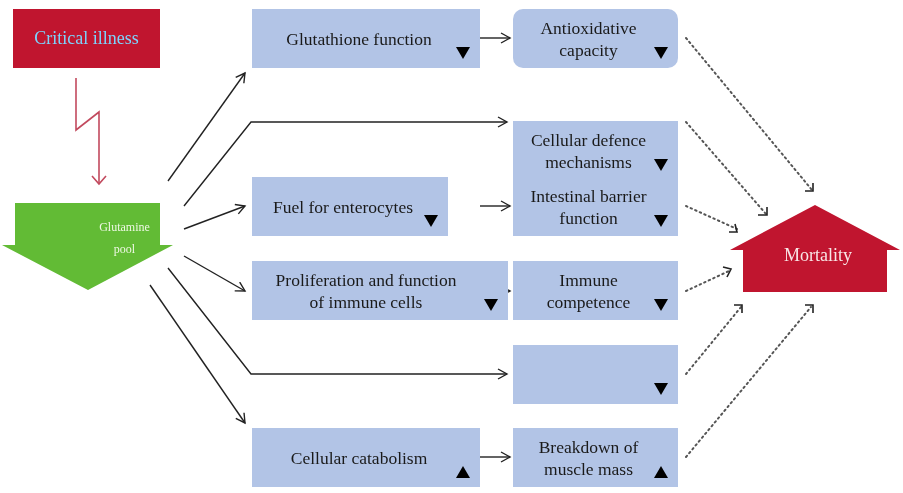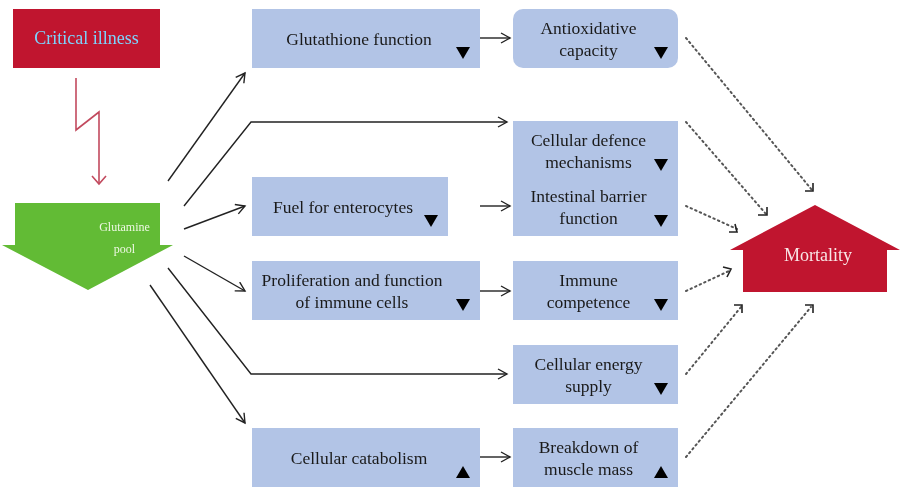--- a/index.html
+++ b/index.html
@@ -87,21 +87,21 @@
 <div class="shape-label mort-label">Mortality</div>
 
 <div class="box" style="left:252px;top:9px;width:228px;height:59px;">
   <span class="lbl">Glutathione function</span>
   <span class="tri down"></span>
 </div>
 <div class="box" style="left:252px;top:177px;width:196px;height:59px;">
   <span class="lbl">Fuel for enterocytes</span>
   <span class="tri down"></span>
 </div>
-<div class="box" style="left:252px;top:261px;width:228px;height:59px;padding-left:2px;padding-right:8px;text-align:right;">
+<div class="box" style="left:252px;top:261px;width:256px;height:59px;padding-left:2px;padding-right:8px;text-align:right;">
   <span class="lbl" style="text-align:center;margin-right:22px;">Proliferation and function
 of immune cells</span>
   <span class="tri down"></span>
 </div>
 <div class="box" style="left:252px;top:428px;width:228px;height:59px;">
   <span class="lbl">Cellular catabolism</span>
   <span class="tri up"></span>
 </div>
 
 <div class="box" style="left:513px;top:9px;width:165px;height:59px;border-radius:10px;">
@@ -118,21 +118,19 @@
   <span class="lbl">Intestinal barrier
 function</span>
   <span class="tri down"></span>
 </div>
 <div class="box" style="left:513px;top:261px;width:165px;height:59px;">
   <span class="lbl">Immune
 competence</span>
   <span class="tri down"></span>
 </div>
 <div class="box" style="left:513px;top:345px;width:165px;height:59px;">
-  <span class="lbl">Cellular energy
-supply</span>
   <span class="tri down"></span>
 </div>
 <div class="box" style="left:513px;top:428px;width:165px;height:59px;">
   <span class="lbl">Breakdown of
 muscle mass</span>
   <span class="tri up"></span>
 </div>
 
 </body></html>

